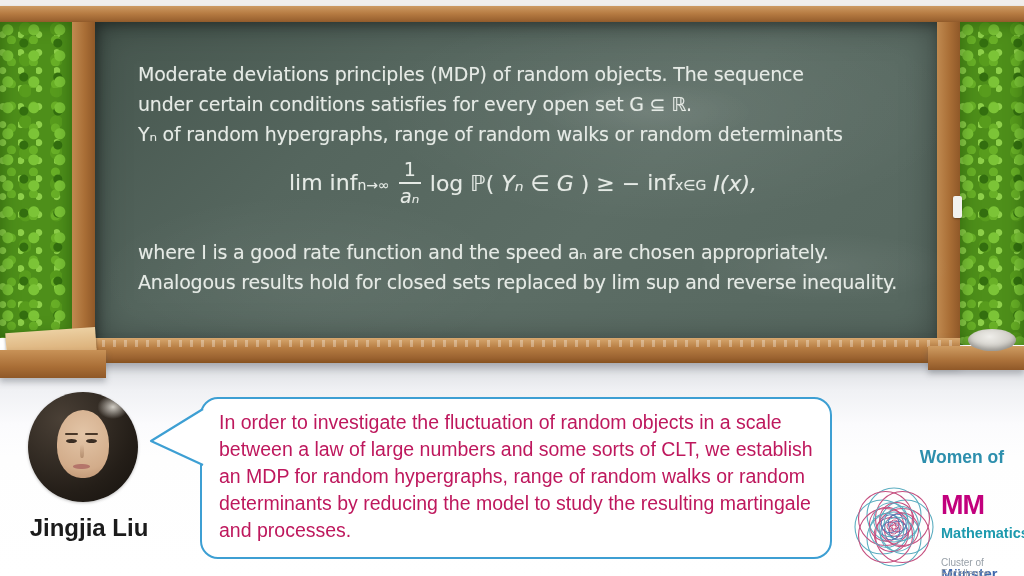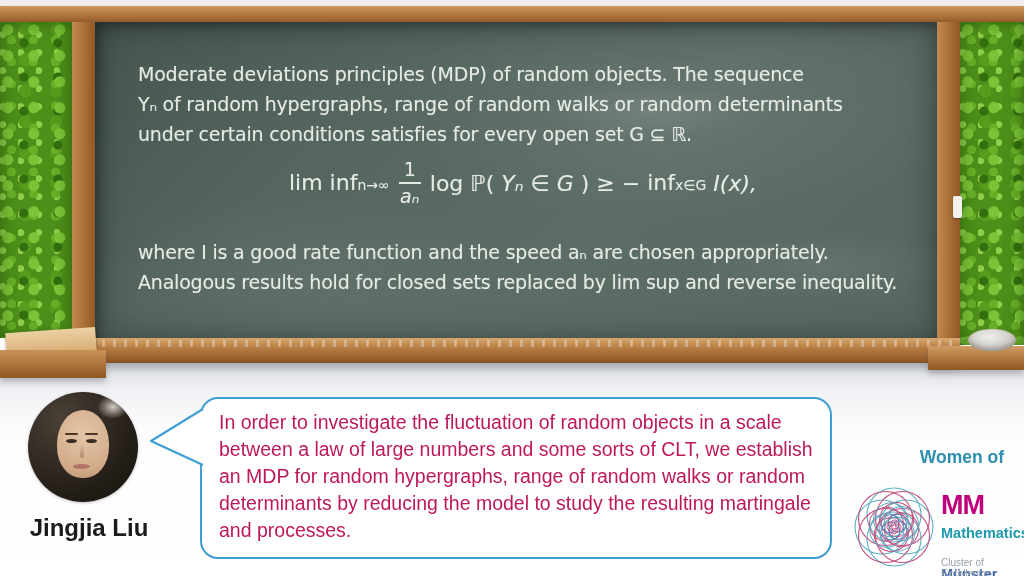--- a/index.html
+++ b/index.html
@@ -123,22 +123,22 @@
   <div class="frame-left"></div>
   <div class="frame-right"></div>
   <div class="light-switch"></div>
 
   <div class="board">
     <div class="smudge s1"></div>
     <div class="smudge s2"></div>
 
     <div class="chalk chalk-p chalk-p1">
       <div>Moderate deviations principles (MDP) of random objects.  The sequence</div>
+      <div>under certain conditions satisfies for every open set G ⊆ ℝ.</div>
       <div>Yₙ of random hypergraphs, range of random walks or random determinants</div>
-      <div>under certain conditions satisfies for every open set G ⊆ ℝ.</div>
     </div>
 
     <div class="chalk formula">
       <span class="limblock">
         <span>lim inf</span>
         <span class="sub">n→∞</span>
       </span>
       <span class="frac">
         <span class="num">1</span>
         <span class="den mitalic">aₙ</span>

